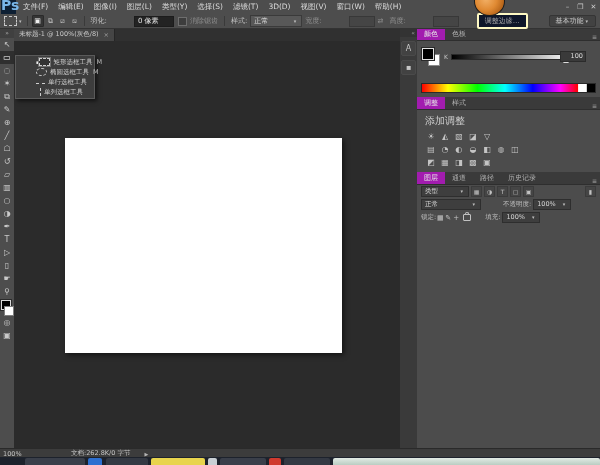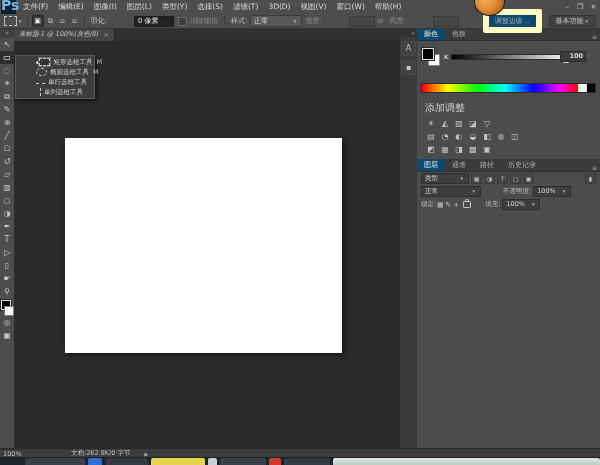--- a/index.html
+++ b/index.html
@@ -20,34 +20,34 @@
   .opt-sep{width:1px;height:10px;background:#3a3a3a;margin:0 3px;}
   .tool-preset{width:11px;height:8px;border:1px dashed #c9c9c9;margin-left:4px;}
   .dd-arrow{font-size:5px;color:#bdbdbd;margin:0 2px;}
   .mode-btn{width:10px;height:10px;display:flex;align-items:center;justify-content:center;font-size:7px;color:#c6c6c6;margin:0 1px;border-radius:1px;}
   .mode-btn.active{background:#353535;border:1px solid #2a2a2a;color:#efefef;}
   .opt-label{margin:0 3px;color:#c3c3c3;}
   .opt-label.dim{color:#8f8f8f;text-align:right;}
   .opt-input{background:#232323;border:1px solid #1c1c1c;color:#e2e2e2;height:9px;line-height:9px;padding:0 3px;font-size:7px;margin-left:24px;}
   .opt-select{background:#585858;border:1px solid #3a3a3a;height:10px;line-height:10px;padding:0 3px;display:flex;align-items:center;color:#ddd;}
   .chk{width:7px;height:7px;border:1px solid #6e6e6e;background:#3d3d3d;margin-left:4px;}
-  .opt-btn{border:6px solid #fef9c3;background:#0c4a6e;color:#aaa;border-radius:2px;padding:1px 6px;margin-left:24px;}
+  .opt-btn{border:2px solid #fef9c3;background:#0f172a;color:#aaa;border-radius:2px;padding:1px 6px;margin-left:18px;}
   .workspace-btn{margin-left:auto;margin-right:4px;background:#424242;border:1px solid #353535;border-radius:2px;height:10px;line-height:10px;padding:0 5px;display:flex;align-items:center;color:#cfcfcf;}
   
   #toolbar{left:0;top:28px;width:14px;height:420px;background:#4d4d4d;border-right:1px solid #333;display:flex;flex-direction:column;align-items:center;}
   .tb-top{width:14px;height:10px;background:#404040;color:#bbb;font-size:6px;text-align:center;line-height:10px;}
   .tool{width:14px;height:13px;display:flex;align-items:center;justify-content:center;font-size:8px;color:#c9c9c9;}
   .tool.selected{background:#2f2f2f;color:#fff;}
   .tb-swatches{position:relative;width:14px;height:16px;margin-top:2px;}
   .tb-fg{position:absolute;left:1px;top:0;width:8px;height:8px;background:#000;border:1px solid #d9d9d9;outline:1px solid #2c2c2c;}
   .tb-bg{position:absolute;right:0;bottom:0;width:8px;height:8px;background:#fff;border:1px solid #7e7e7e;}
   
   #canvas-area{left:14px;top:28px;width:386px;height:420px;background:#2b2b2b;}
   #tabrow{position:absolute;left:0;top:0;width:386px;height:13px;background:#303030;display:flex;}
-  .doc-tab{background:#454545;color:#c9c9c9;font-size:6.5px;display:flex;align-items:center;padding:0 5px;border-right:1px solid #262626;font-style:italic;}
+  .doc-tab{background:#454545;color:#c9c9c9;font-size:6.5px;display:flex;align-items:center;padding:0 5px;border-right:1px solid #262626;}
   .doc-tab .x{margin-left:5px;color:#9e9e9e;}
   #doc{position:absolute;left:51px;top:110px;width:277px;height:215px;background:#ffffff;box-shadow:2px 2px 5px rgba(0,0,0,.55);}
   
   #flyout{position:absolute;left:1px;top:27px;width:78px;background:#3d3d3d;border:1px solid #5a5a5a;box-shadow:2px 2px 4px rgba(0,0,0,.6);z-index:8;padding:1px 0;}
   .fly-item{display:flex;align-items:center;height:10px;padding:0 20px;font-size:6.5px;color:#d2d2d2;}
   .fly-mark{width:5px;font-size:5px;color:#eee;}
   .fly-ic{width:9px;height:6px;margin-right:3px;flex:none;}
   .ic-rect{border:1px dashed #cfcfcf;}
   .ic-rect.boxed{outline:1px solid #6f6f6f;background:#333;}
   .ic-ellipse{border:1px dashed #cfcfcf;border-radius:50%;}
@@ -55,24 +55,24 @@
   .ic-col{width:0;height:8px;border-left:1px dashed #cfcfcf;margin-left:4px;}
   .fly-label{flex:1;white-space:nowrap;}
   .fly-sc{margin-left:4px;color:#bdbdbd;}
   
   #dockstrip{left:400px;top:28px;width:17px;height:420px;background:#3a3a3a;border-right:1px solid #2e2e2e;display:flex;flex-direction:column;align-items:center;}
   .dock-top{width:17px;height:9px;background:#333;color:#aaa;font-size:6px;text-align:right;line-height:9px;padding-right:2px;box-sizing:border-box;}
   .dock-ic{width:13px;height:13px;margin-top:4px;border:1px solid #4a4a4a;border-radius:2px;display:flex;align-items:center;justify-content:center;color:#c7c7c7;font-size:8px;background:#424242;}
   #panels{left:417px;top:28px;width:183px;height:420px;background:#4c4c4c;display:flex;flex-direction:column;}
   .ptabbar{height:12px;background:#3a3a3a;display:flex;align-items:flex-end;border-bottom:1px solid #2e2e2e;}
   .ptab{padding:1px 7px;font-size:7px;color:#b2b2b2;line-height:10px;}
-  .ptab.active{background:#0c4a6e;color:#e6e6e6;}
+  .ptab.active{background:#a21caf;color:#e6e6e6;}
   .pmenu{margin-left:auto;margin-right:3px;color:#a9a9a9;font-size:6px;}
   
-  #color-body{position:relative;height:56px;font-weight:bold;}
+  #color-body{position:relative;height:56px;}
   .cp-swatches{position:absolute;left:5px;top:7px;width:18px;height:18px;}
   .cp-fg{position:absolute;left:0;top:0;width:10px;height:10px;background:#000;border:1px solid #e0e0e0;outline:1px solid #2a2a2a;z-index:2;}
   .cp-bg{position:absolute;right:0;bottom:0;width:10px;height:10px;background:#fff;border:1px solid #8a8a8a;}
   .cp-k{position:absolute;left:27px;top:12px;font-size:6px;color:#c5c5c5;}
   .cp-slider{position:absolute;left:34px;top:13px;width:118px;height:4px;background:linear-gradient(to right,#000,#fff);border:1px solid #2a2a2a;}
   .cp-handle{position:absolute;left:146px;top:18px;width:0;height:0;border-left:3px solid transparent;border-right:3px solid transparent;border-bottom:4px solid #dcdcdc;}
   .cp-val{position:absolute;right:14px;top:10px;width:22px;height:9px;background:#3a3a3a;border:1px solid #2b2b2b;color:#ddd;font-size:6.5px;text-align:right;line-height:9px;padding-right:2px;}
   .cp-spec{position:absolute;left:4px;right:4px;bottom:4px;height:8px;border:1px solid #2a2a2a;
     background:linear-gradient(to right,#ff0000 0%,#ffff00 15%,#00ff00 32%,#00ffff 48%,#0000ff 64%,#ff00ff 80%,#ff0000 90%,#ffffff 90.5%,#ffffff 95%,#000000 95.5%);}
   
@@ -245,20 +245,25 @@
         <div class="cp-fg"></div>
         <div class="cp-bg"></div>
       </div>
       <span class="cp-k">K</span>
       <div class="cp-slider"></div>
       <div class="cp-handle"></div>
       <div class="cp-val">100</div>
       <div class="cp-spec"></div>
     </div>
 
+    <div class="ptabbar">
+      <span class="ptab active">调整</span>
+      <span class="ptab">样式</span>
+      <span class="pmenu">≡</span>
+    </div>
     <div id="adj-body">
       <div class="adj-title">添加调整</div>
       <div class="adj-row">
         <span class="adj-ic">☀</span>
         <span class="adj-ic">◭</span>
         <span class="adj-ic">▧</span>
         <span class="adj-ic">◪</span>
         <span class="adj-ic">▽</span>
       </div>
       <div class="adj-row">

